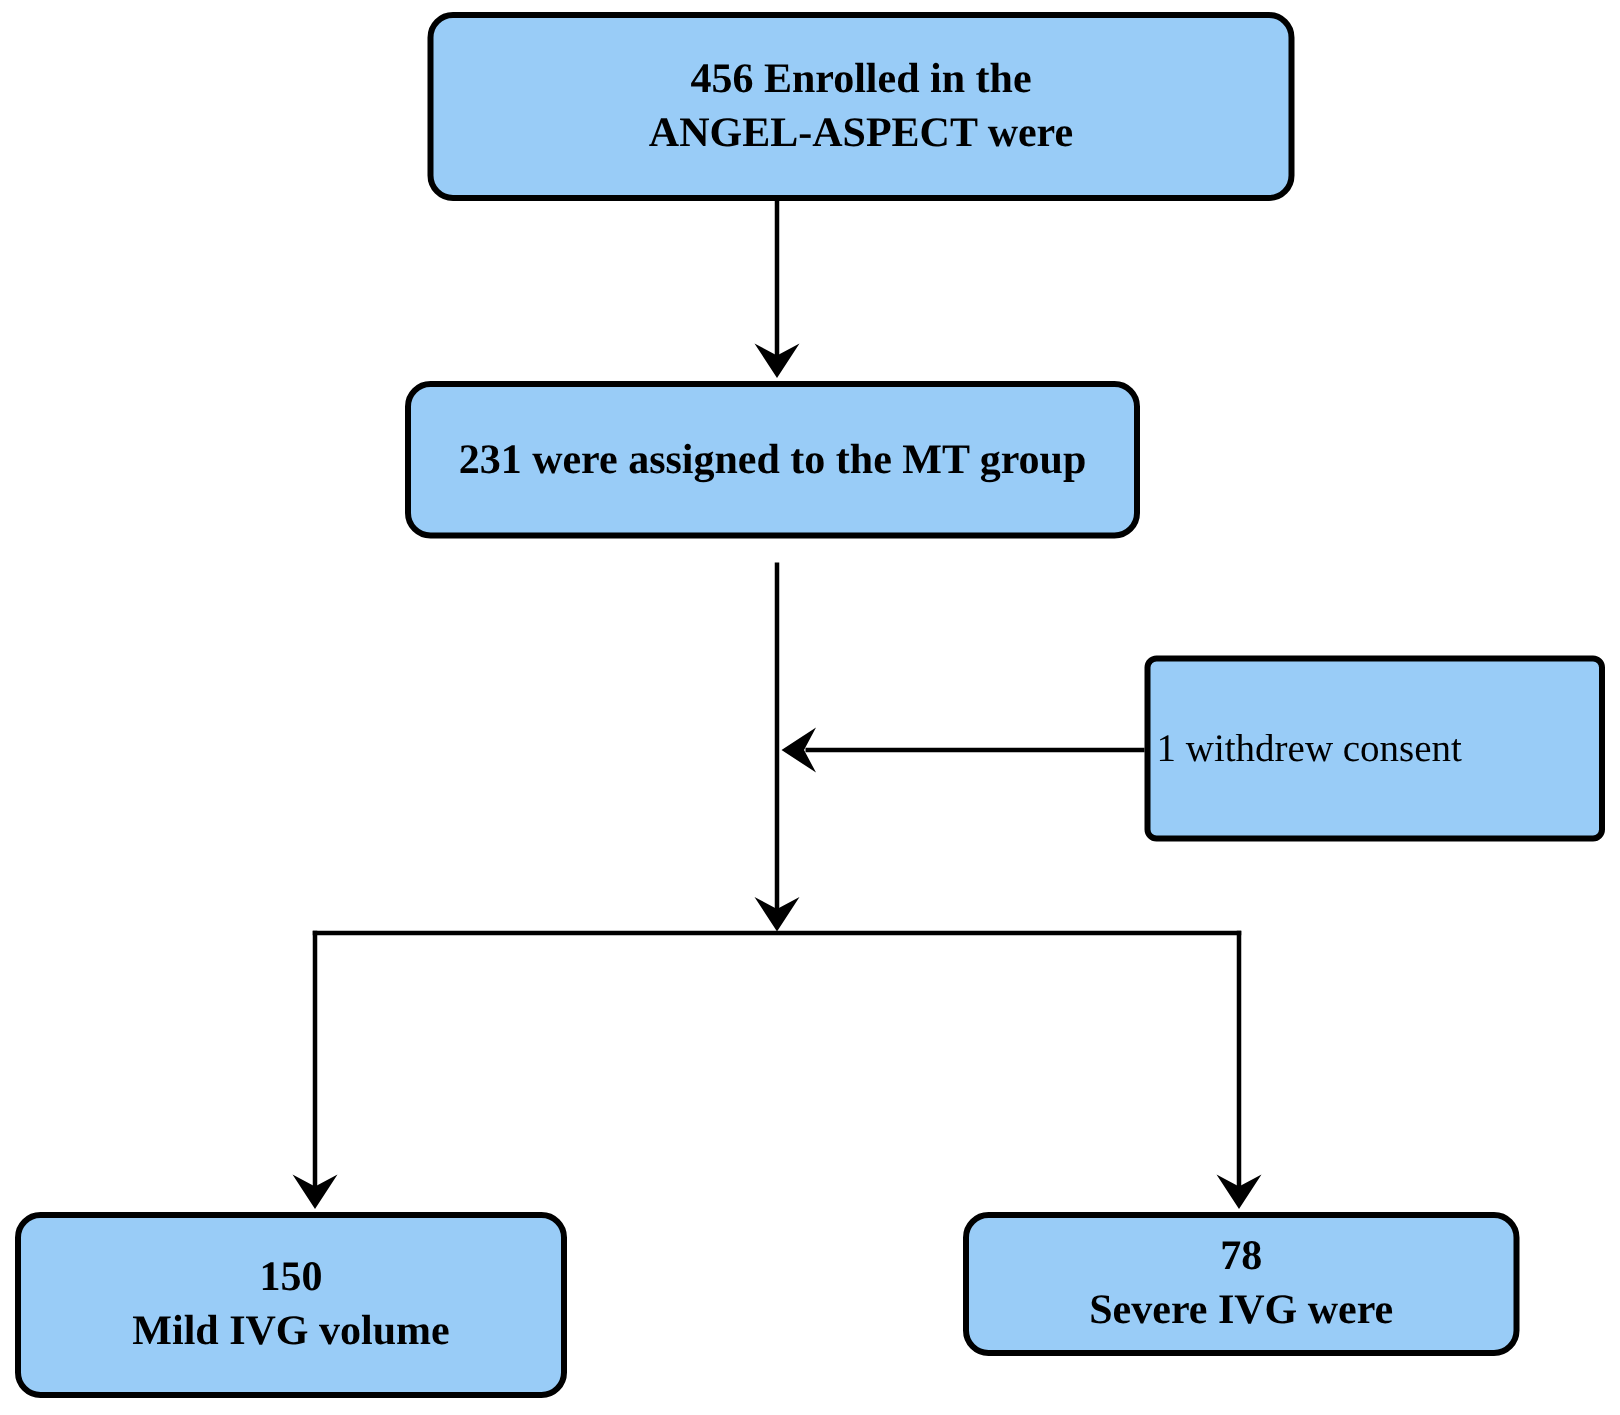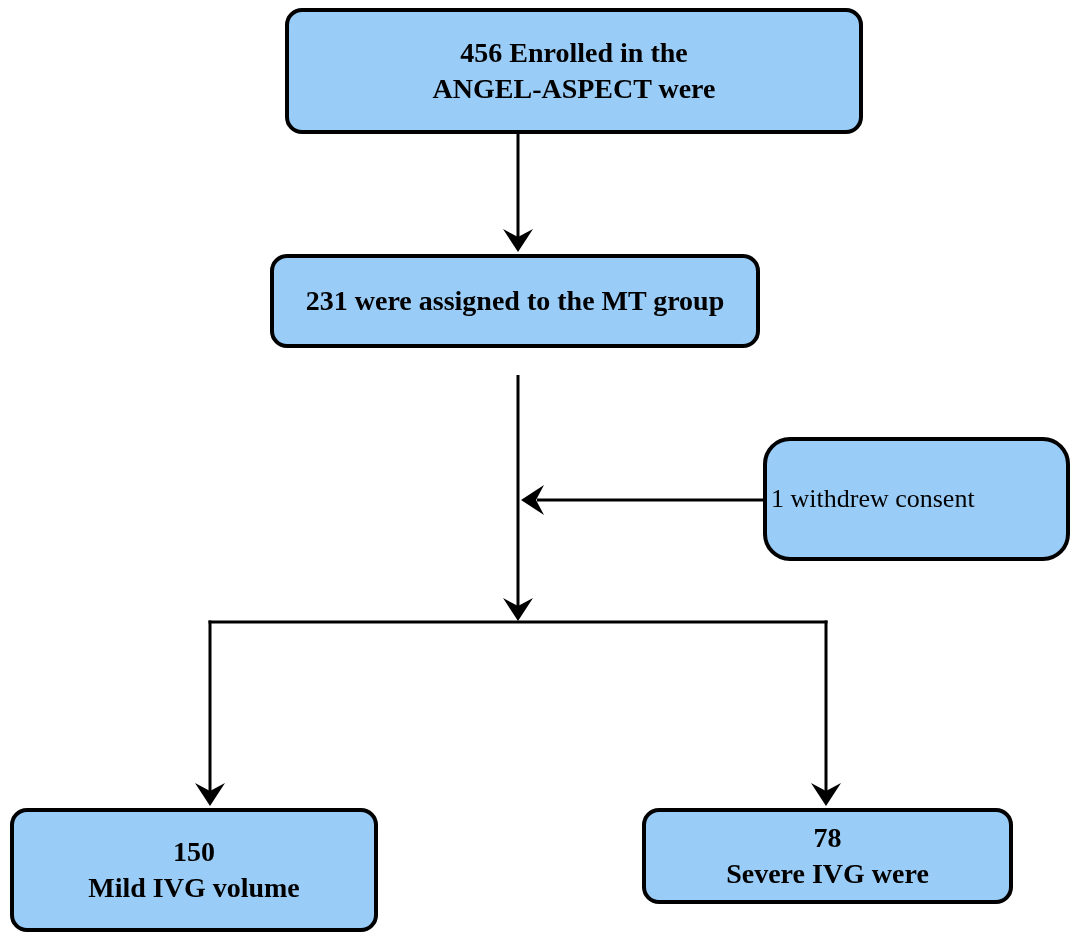--- a/index.html
+++ b/index.html
@@ -33,30 +33,30 @@
     flex-direction: column;
     justify-content: center;
     align-items: center;
     text-align: center;
     color: #000000;
     font-weight: bold;
     font-size: 28px;
     line-height: 36px;
   }
   .box-enrolled  { left: 285px; top: 8px;   width: 578px; height: 126px; }
-  .box-assigned  { left: 270px; top: 254px; width: 490px; height: 94px; }
+  .box-assigned  { left: 270px; top: 254px; width: 490px; height: 105px; }
   .box-excluded  {
     left: 763px; top: 437px; width: 307px; height: 124px;
     font-weight: normal;
     font-size: 26px;
     line-height: 34px;
     align-items: flex-start;
     text-align: left;
     padding-left: 4px;
-    border-radius: 27px;
+    border-radius: 8px;
   }
   .box-mild      { left: 10px;  top: 808px; width: 368px; height: 124px; }
   .box-severe    { left: 642px; top: 808px; width: 371px; height: 96px; }
   .box span { display: block; }
 </style>
 </head>
 <body>
 
 <div class="canvas">
 

